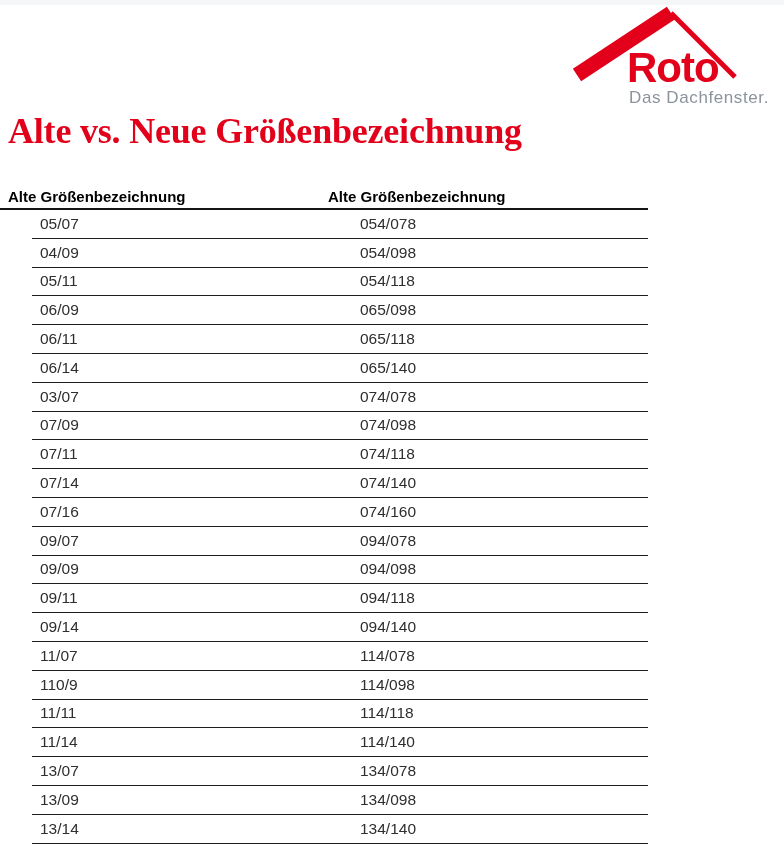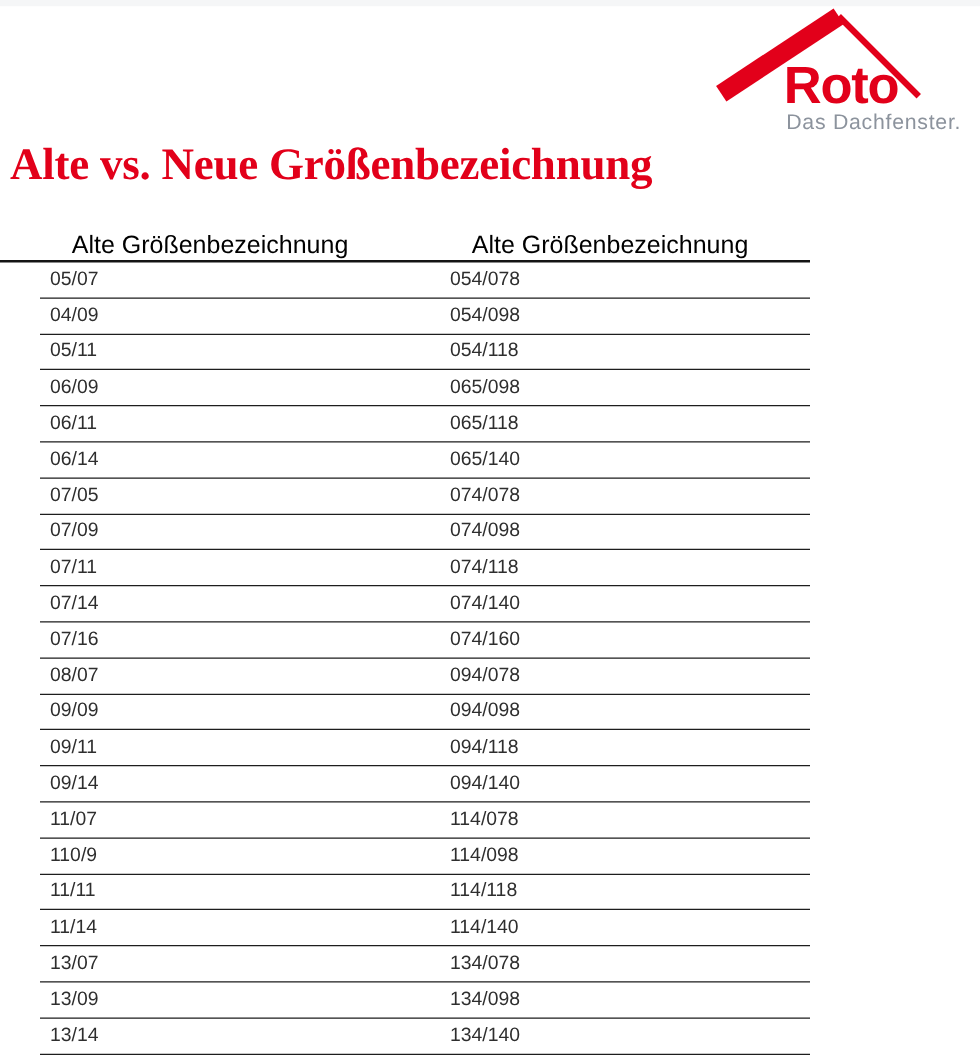--- a/index.html
+++ b/index.html
@@ -50,24 +50,23 @@
     position: absolute;
     left: 0; top: 185px;
     width: 648px;
   }
   .thead {
     display: flex;
     height: 25px;
     box-sizing: border-box;
     border-bottom: 2px solid #141414;
     align-items: center;
-    font-weight: normal;
-    font-size: 20px;
+    font-weight: bold;
+    font-size: 15px;
     color: #000000;
-    text-align: center;
   }
   .row {
     display: flex;
     height: 28.8px;
     box-sizing: border-box;
     border-bottom: 1.6px solid #1d1d1d;
     align-items: center;
     font-size: 15.5px;
     color: #2e2e2e;
     margin-left: 32px;
@@ -123,41 +122,41 @@
         </div>
         <div class="row">
           <div class="c1">06/11</div>
           <div class="c2">065/118</div>
         </div>
         <div class="row">
           <div class="c1">06/14</div>
           <div class="c2">065/140</div>
         </div>
         <div class="row">
-          <div class="c1">07/05</div>
+          <div class="c1">03/07</div>
           <div class="c2">074/078</div>
         </div>
         <div class="row">
           <div class="c1">07/09</div>
           <div class="c2">074/098</div>
         </div>
         <div class="row">
           <div class="c1">07/11</div>
           <div class="c2">074/118</div>
         </div>
         <div class="row">
           <div class="c1">07/14</div>
           <div class="c2">074/140</div>
         </div>
         <div class="row">
           <div class="c1">07/16</div>
           <div class="c2">074/160</div>
         </div>
         <div class="row">
-          <div class="c1">08/07</div>
+          <div class="c1">09/07</div>
           <div class="c2">094/078</div>
         </div>
         <div class="row">
           <div class="c1">09/09</div>
           <div class="c2">094/098</div>
         </div>
         <div class="row">
           <div class="c1">09/11</div>
           <div class="c2">094/118</div>
         </div>

